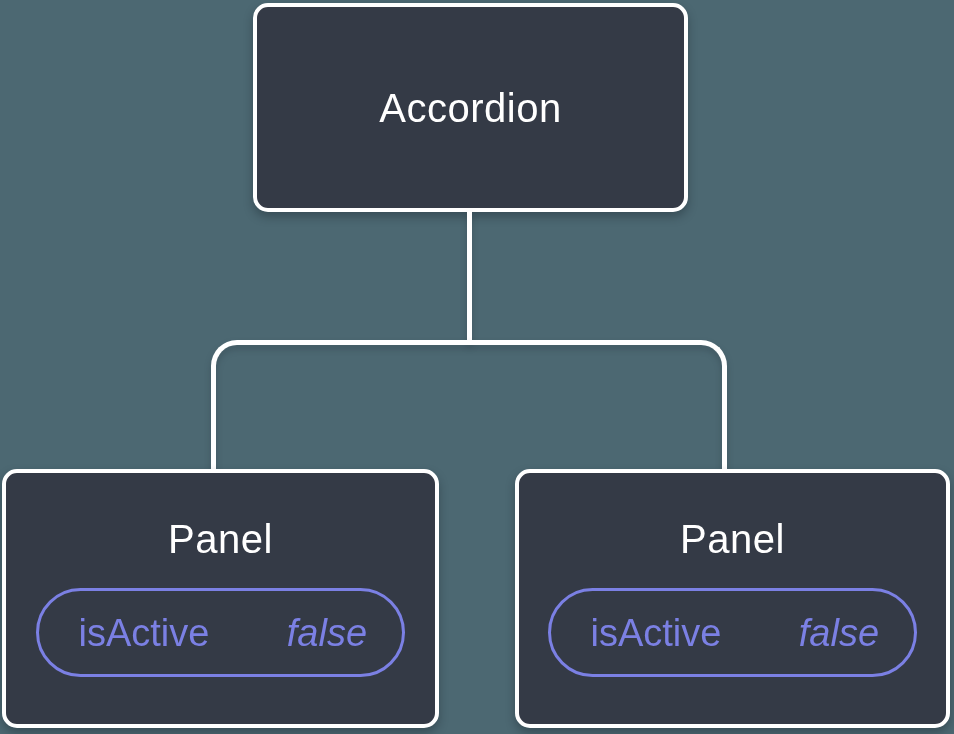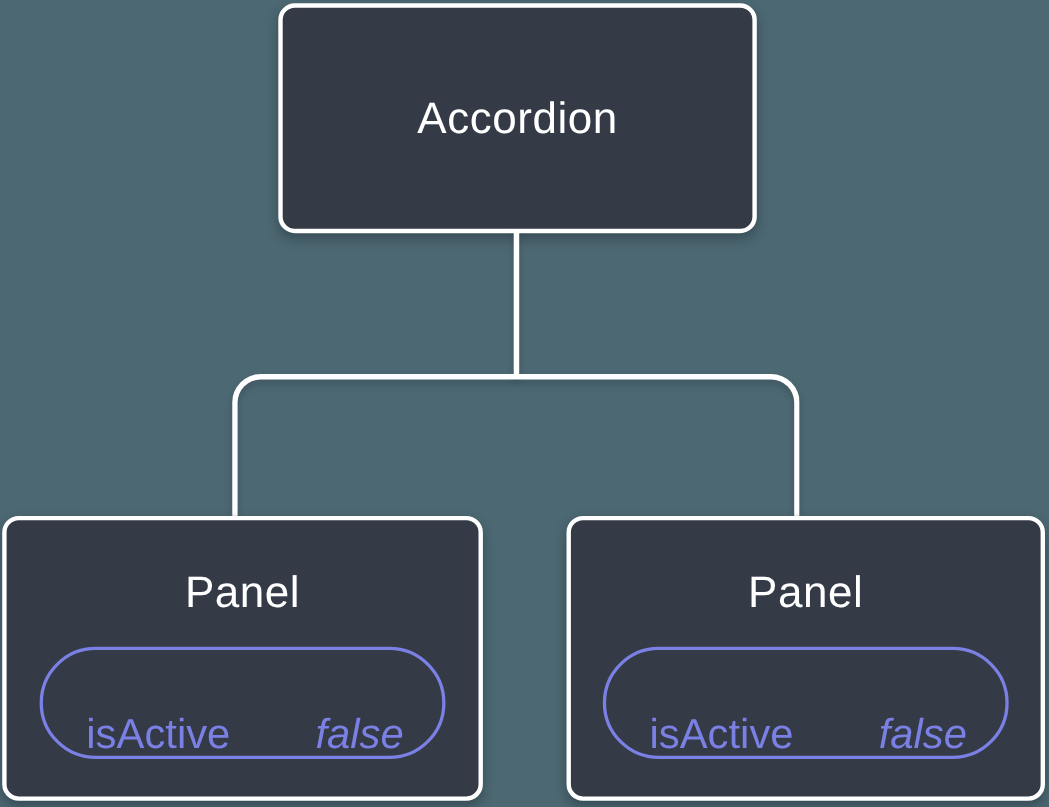--- a/index.html
+++ b/index.html
@@ -59,25 +59,25 @@
     padding-top:36px;
   }
   .node-panel-left{left:2px;}
   .node-panel-right{left:515px;width:435px;}
   .panel-title{
     height:60px;
     display:flex;align-items:center;justify-content:center;
   }
   .state-pill{
     margin-top:19px;
-    width:369px;height:102px;
+    width:369px;height:89px;
     border:3px solid var(--state-accent);
     border-radius:999px;
     display:flex;
-    align-items:flex-end;
+    align-items:center;
     overflow:hidden;
   }
   .state-cell{
     display:flex;align-items:center;justify-content:center;
     color:var(--state-accent);
     font-size:38px;
     font-weight:400;
     line-height:1;
   }
   .state-cell-key{width:58.3%;}

